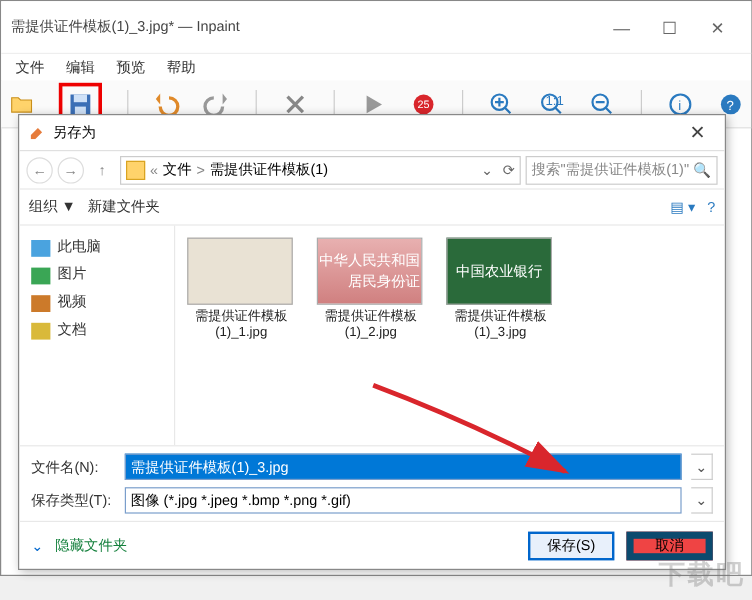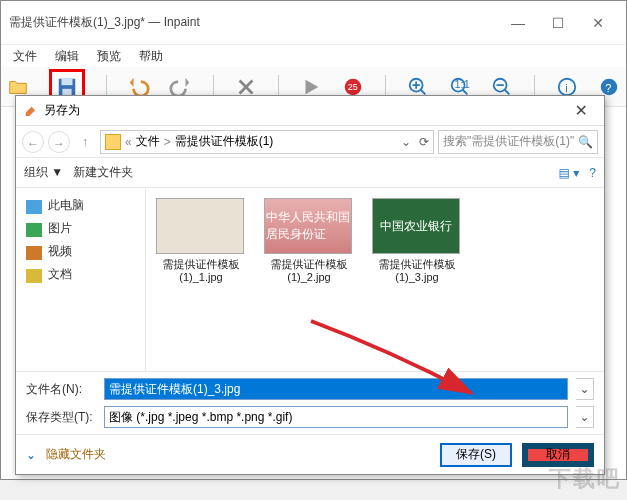--- a/index.html
+++ b/index.html
@@ -41,21 +41,21 @@
 .dlg-fields{padding:6px 10px;display:flex;flex-direction:column;gap:6px;border-top:1px solid #e8e8e8}
 .field{display:flex;align-items:center;gap:8px}
 .field label{width:70px;text-align:left;color:#333}
 .field .input{flex:1;height:22px;border:1px solid #7a9ecb;background:#fff;padding:0 4px;display:flex;align-items:center}
 .field .input.sel{background:#0078d7;color:#fff}
 .field .caret{width:18px;height:22px;border:1px solid #ccc;border-left:none;display:flex;align-items:center;justify-content:center;color:#555}
 .dlg-footer{height:40px;display:flex;align-items:center;padding:0 10px;gap:10px;border-top:1px solid #e8e8e8}
 .dlg-footer .spacer{flex:1}
 .btn{min-width:72px;height:24px;border:6px solid #0c4a6e;background:#ef4444;display:flex;align-items:center;justify-content:center;padding:0 10px}
 .btn.primary{border:2px solid #0066cc;background:#e8f0fb}
-.hide-link{color:#a16207;display:flex;align-items:flex-start;gap:4px}
+.hide-link{color:#15803d;display:flex;align-items:flex-start;gap:4px}
 .arrow{position:absolute;pointer-events:none;z-index:50}
 .watermark{position:absolute;right:6px;bottom:6px;font-size:22px;color:rgba(120,120,120,.35);font-weight:bold;letter-spacing:2px}
 </style>
 </head>
 <body>
 
 <div class="window">
   <div class="titlebar">
     <span class="title">需提供证件模板(1)_3.jpg* — Inpaint</span>
     <div class="winbtn">—</div>
@@ -209,21 +209,21 @@
             <span>文档</span>
           </div>
       </div>
       <div class="filegrid">
         <div class="file">
           <div class="thumb" style="background:#e9e2d4"></div>
           <div class="fname">需提供证件模板(1)_1.jpg</div>
         </div>
         <div class="file">
           <div class="thumb idcard">
-              <span style="white-space:pre-line;text-align:left">中华人民共和国
+              <span style="white-space:pre-line;text-align:right">中华人民共和国
 居民身份证</span>
             </div>
           <div class="fname">需提供证件模板(1)_2.jpg</div>
         </div>
         <div class="file">
           <div class="thumb bank">
               <span>中国农业银行</span>
             </div>
           <div class="fname">需提供证件模板(1)_3.jpg</div>
         </div>

